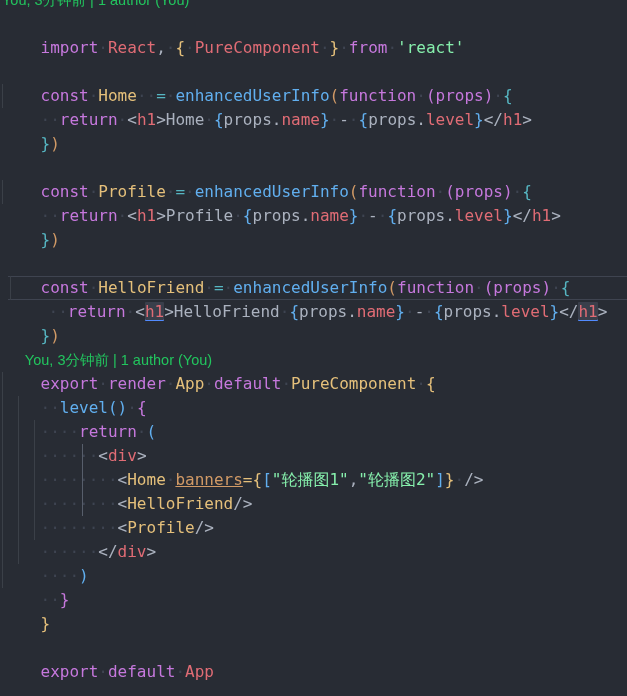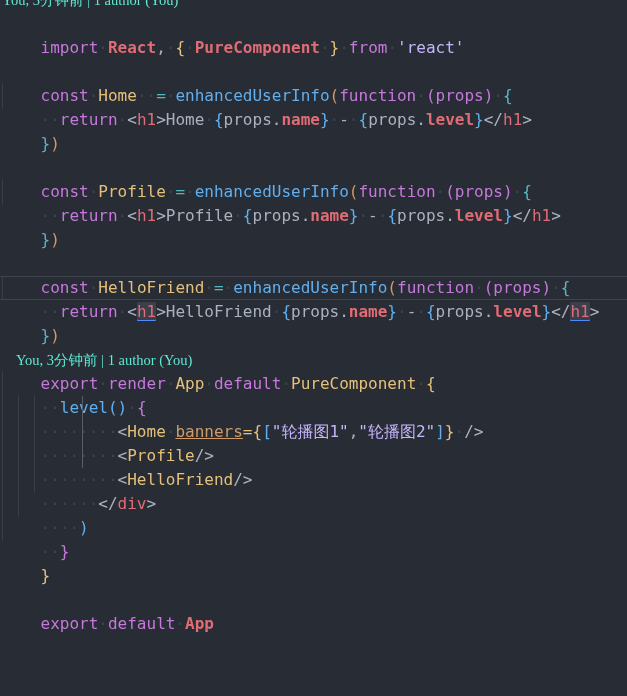--- a/index.html
+++ b/index.html
@@ -17,46 +17,47 @@
   #editor { position:relative; width:627px; height:696px; }
 
   .line {
     position:relative;
     height:24px;
     line-height:24px;
     white-space:pre;
     padding-left:2px;
   }
   .blame {
-    font-family:Liberation Serif, serif;
+    font-family:Liberation Sans, sans-serif;
     font-size:14.5px;
-    color:#5eead4;
+    color:#22c55e;
     height:24px;
     line-height:24px;
     white-space:pre;
-    padding-left:2px;
+    padding-left:9px;
   }
   .curline {
     box-shadow: inset 0 1px 0 #3f4450, inset 0 -1px 0 #3f4450;
+    margin-left: 8px;
   }
 
   
   .guide {
     position:absolute;
     top:0; bottom:0;
     width:1px;
     background:#3b4048;
   }
   .guide.active { background:#575e6b; }
 
   
   .kw      { color:#c678dd;text-align:right; }           
-  .var     { color:#e06c75;font-weight:bold; }           
+  .var     { color:#e06c75; }           
   .fn      { color:#61afef; }           
-  .str     { color:#c4b5fd; }           
+  .str     { color:#86efac; }           
   .type    { color:#e5c07b; }           
   .prop    { color:#d19a66;text-decoration:underline; }           
   .plain   { color:#abb2bf; }           
   .tag     { color:#e06c75; }           
   .tagbr   { color:#abb2bf; }           
   .op      { color:#56b6c2; }           
   .ws      { color:#3e4451; }           
 
   
   .b1 { color:#d19a66; }
@@ -128,32 +129,38 @@
   </div>
 
   <div class="line">
     <span class="kw">export</span><span class="ws">·</span><span class="kw">render</span><span class="ws">·</span><span class="type">App</span><span class="ws">·</span><span class="kw">default</span><span class="ws">·</span><span class="type">PureComponent</span><span class="ws">·</span><span class="by">{</span>
   </div>
 
   <div class="line">
     <span class="guide" style="left:2px;"></span><span class="ws">··</span><span class="fn">level()</span><span class="ws">·</span><span class="b2">{</span>
   </div>
 
+  <div class="line">
+    <span class="guide" style="left:2px;"></span><span class="guide" style="left:18px;"></span><span class="ws">····</span><span class="kw">return</span><span class="ws">·</span><span class="bb">(</span>
+  </div>
 
+  <div class="line">
+    <span class="guide" style="left:2px;"></span><span class="guide" style="left:18px;"></span><span class="guide" style="left:34px;"></span><span class="ws">······</span><span class="tagbr">&lt;</span><span class="tag">div</span><span class="tagbr">&gt;</span>
+  </div>
 
   <div class="line">
     <span class="guide" style="left:2px;"></span><span class="guide" style="left:18px;"></span><span class="guide" style="left:34px;"></span><span class="guide active" style="left:82px;"></span><span class="ws">········</span><span class="tagbr">&lt;</span><span class="type">Home</span><span class="ws">·</span><span class="prop">banners</span><span class="by">=</span><span class="by">{</span><span class="bb">[</span><span class="str">"轮播图1"</span><span class="plain">,</span><span class="str">"轮播图2"</span><span class="bb">]</span><span class="by">}</span><span class="ws">·</span><span class="tagbr">/&gt;</span>
   </div>
 
   <div class="line">
-    <span class="guide" style="left:2px;"></span><span class="guide" style="left:18px;"></span><span class="guide" style="left:34px;"></span><span class="guide active" style="left:82px;"></span><span class="ws">········</span><span class="tagbr">&lt;</span><span class="type">Profile</span><span class="tagbr">/&gt;</span>
+    <span class="guide" style="left:2px;"></span><span class="guide" style="left:18px;"></span><span class="guide" style="left:34px;"></span><span class="guide active" style="left:82px;"></span><span class="ws">········</span><span class="tagbr">&lt;</span><span class="type">HelloFriend</span><span class="tagbr">/&gt;</span>
   </div>
 
   <div class="line">
-    <span class="guide" style="left:2px;"></span><span class="guide" style="left:18px;"></span><span class="guide" style="left:34px;"></span><span class="guide active" style="left:82px;"></span><span class="ws">········</span><span class="tagbr">&lt;</span><span class="type">HelloFriend</span><span class="tagbr">/&gt;</span>
+    <span class="guide" style="left:2px;"></span><span class="guide" style="left:18px;"></span><span class="guide" style="left:34px;"></span><span class="guide active" style="left:82px;"></span><span class="ws">········</span><span class="tagbr">&lt;</span><span class="type">Profile</span><span class="tagbr">/&gt;</span>
   </div>
 
   <div class="line">
     <span class="guide" style="left:2px;"></span><span class="guide" style="left:18px;"></span><span class="guide" style="left:34px;"></span><span class="ws">······</span><span class="tagbr">&lt;/</span><span class="tag">div</span><span class="tagbr">&gt;</span>
   </div>
 
   <div class="line">
     <span class="guide" style="left:2px;"></span><span class="guide" style="left:18px;"></span><span class="ws">····</span><span class="bb">)</span>
   </div>
 

